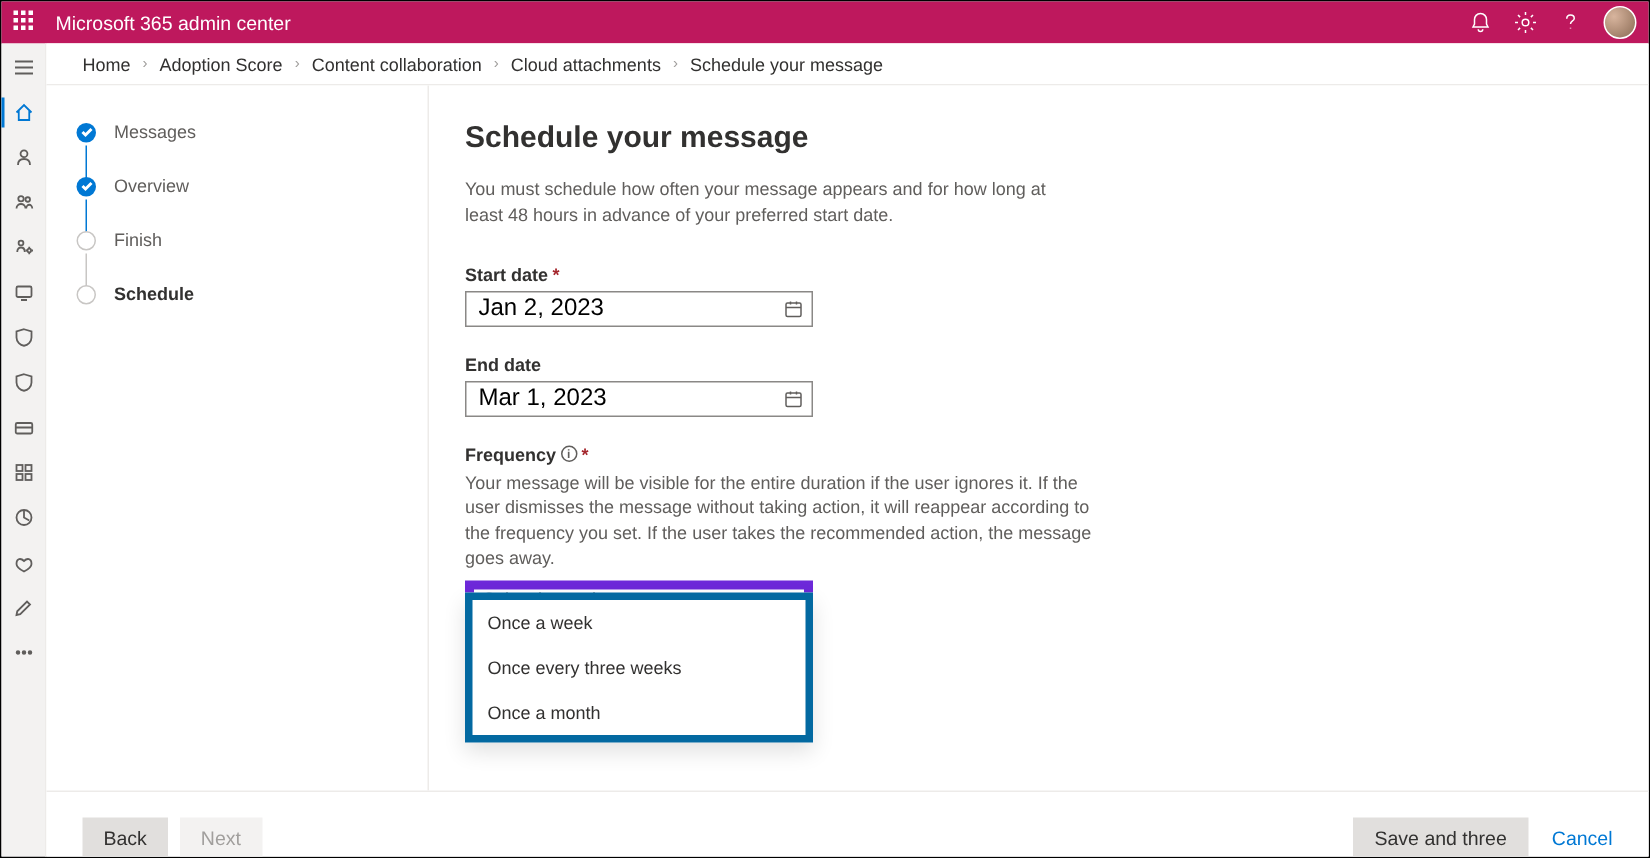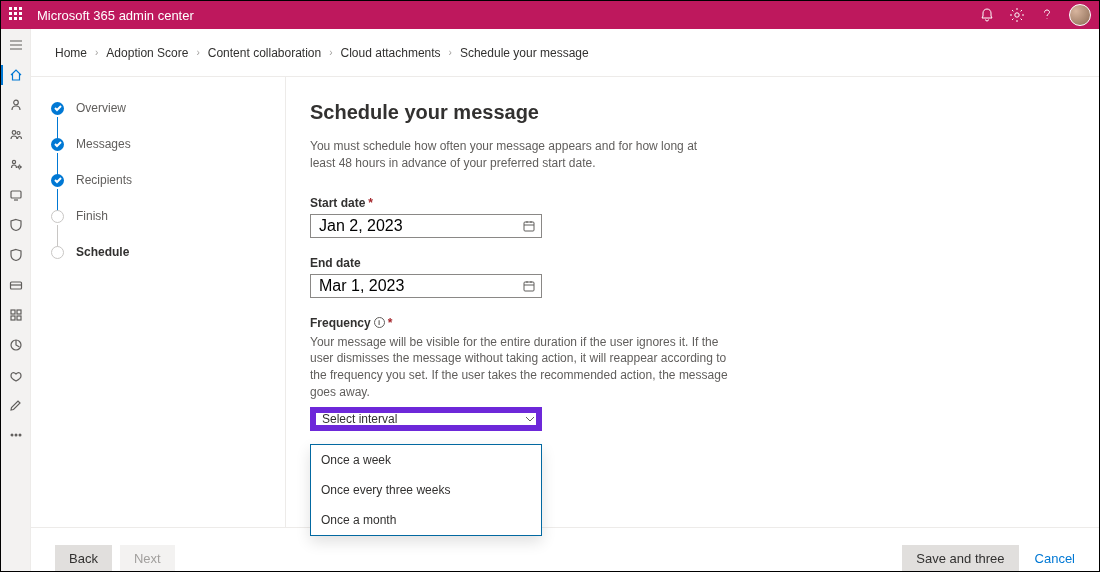--- a/index.html
+++ b/index.html
@@ -18,21 +18,21 @@
 
   
   .body { flex: 1; display: flex; min-height: 0; }
   .leftrail { width: 30px; background: #f3f2f1; border-right: 1px solid #edebe9; display: flex; flex-direction: column; align-items: center; padding-top: 8px; gap: 14px; }
   .rail-btn { width: 16px; height: 16px; cursor: pointer; display: flex; align-items: center; justify-content: center; color: #605e5c; }
   .rail-btn.active { position: relative; color: #0078d4; }
   .rail-btn.active::before { content: ""; position: absolute; left: -7px; top: -2px; width: 2px; height: 20px; background: #0078d4; }
   .rail-btn svg { stroke: currentColor; fill: none; stroke-width: 1.2; }
 
   .mainarea { flex: 1; display: flex; flex-direction: column; min-height: 0; background: #faf9f8; }
-  .breadcrumb { height: 48px; padding: 0 24px; display: flex; align-items: center; gap: 8px; font-size: 12px; color: #605e5c; background: #fff; border-bottom: 1px solid #edebe9; }
+  .breadcrumb { height: 28px; padding: 0 24px; display: flex; align-items: center; gap: 8px; font-size: 12px; color: #605e5c; background: #fff; border-bottom: 1px solid #edebe9; }
   .breadcrumb .crumb { color: #323130; cursor: pointer; }
   .breadcrumb .crumb.current { font-weight: 400; }
   .bc-sep { color: #a19f9d; font-size: 10px; }
 
   .workspace { flex: 1; display: flex; min-height: 0; background: #fff; }
   .stepper { width: 254px; padding: 24px 20px 0 20px; }
   .step { display: flex; align-items: center; gap: 12px; position: relative; padding-bottom: 22px; }
   .step::after { content: ""; position: absolute; left: 6px; top: 16px; bottom: -4px; width: 1px; background: #0078d4; }
   .step:last-child::after { display: none; }
   .step.pending::after { background: #c8c6c4; }
@@ -51,21 +51,21 @@
   .form-label { font-size: 12px; font-weight: 600; margin-bottom: 4px; display: flex; align-items: center; gap: 3px; }
   .req { color: #a4262c; }
   .info-icon { width: 11px; height: 11px; border: 1px solid #605e5c; border-radius: 50%; display: inline-flex; align-items: center; justify-content: center; font-size: 8px; color: #605e5c; }
   .input-wrap { position: relative; width: 232px; }
   .text-input { width: 100%; height: 24px; border: 1px solid #8a8886; padding: 0 28px 0 8px; font-size: 16px; font-family: inherit; background: #fff; }
   .input-icon { position: absolute; right: 6px; top: 50%; transform: translateY(-50%); width: 14px; height: 14px; color: #605e5c; pointer-events: none; }
   .helper { font-size: 12px; color: #605e5c; max-width: 420px; line-height: 1.4; margin-bottom: 6px; }
   .select-wrap { width: 232px; position: relative; }
   .select-box { width: 100%; height: 24px; border: 6px solid #6d28d9; padding: 0 24px 0 6px; font-size: 12px; display: flex; align-items: center; color: #323130; cursor: pointer; background: #fff; }
   .chevron { position: absolute; right: 6px; top: 50%; transform: translateY(-50%); width: 12px; height: 12px; color: #605e5c; }
-  .dropdown { position: absolute; top: 37px; left: 0; width: 232px; background: #fff; border: 1px solid #0369a1; box-shadow: 0 6px 14px rgba(0,0,0,0.12); z-index: 10; }
+  .dropdown { position: absolute; top: 8px; left: 0; width: 232px; background: #fff; border: 5px solid #0369a1; box-shadow: 0 6px 14px rgba(0,0,0,0.12); z-index: 10; }
   .dropdown-item { padding: 8px 10px; font-size: 12px; cursor: pointer; }
 
   .footer { height: 44px; border-top: 1px solid #edebe9; display: flex; align-items: flex-end; padding: 0 24px; background: #fff; }
   .btn { height: 26px; padding: 0 14px; font-size: 13px; border: none; cursor: pointer; font-family: inherit; display: inline-flex; align-items: center; }
   .btn-back { background: #e1dfdd; color: #323130; margin-right: 8px; }
   .btn-next { background: #f3f2f1; color: #a19f9d; cursor: not-allowed; margin-top: 16px; }
   .footer-right { margin-left: auto; display: flex; align-items: center; gap: 16px; }
   .btn-save { background: #e1dfdd; color: #323130; }
   .link-cancel { color: #0078d4; font-size: 13px; cursor: pointer; }
 </style>
@@ -212,37 +212,29 @@
 
       <div class="workspace">
 
         <div class="stepper">
           <div class="step">
             <div class="step-dot">
                 <svg width="8" height="8" viewBox="0 0 8 8">
                   <path d="M1 4 L3 6 L7 2"></path>
                 </svg>
               </div>
-            <div class="step-label">Overview</div>
+            <div class="step-label">Messages</div>
           </div>
           <div class="step">
             <div class="step-dot">
                 <svg width="8" height="8" viewBox="0 0 8 8">
                   <path d="M1 4 L3 6 L7 2"></path>
                 </svg>
               </div>
-            <div class="step-label">Messages</div>
-          </div>
-          <div class="step current-prev">
-            <div class="step-dot">
-                <svg width="8" height="8" viewBox="0 0 8 8">
-                  <path d="M1 4 L3 6 L7 2"></path>
-                </svg>
-              </div>
-            <div class="step-label">Recipients</div>
+            <div class="step-label">Overview</div>
           </div>
           <div class="step pending">
             <div class="step-dot"></div>
             <div class="step-label">Finish</div>
           </div>
           <div class="step current pending">
             <div class="step-dot"></div>
             <div class="step-label">Schedule</div>
           </div>
         </div>

